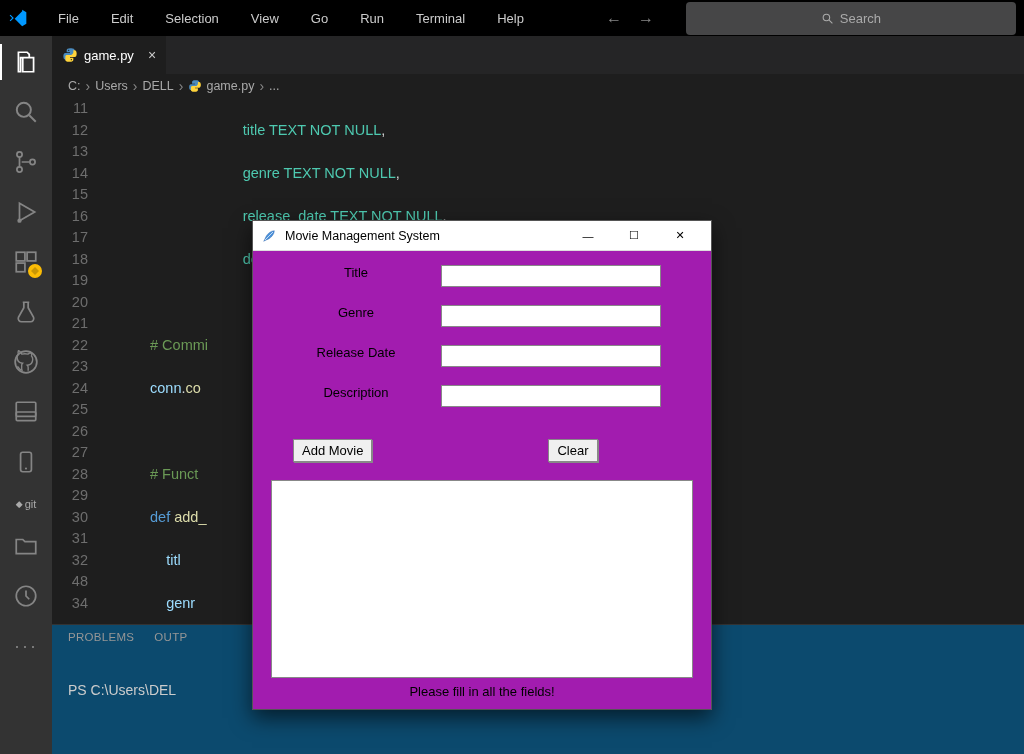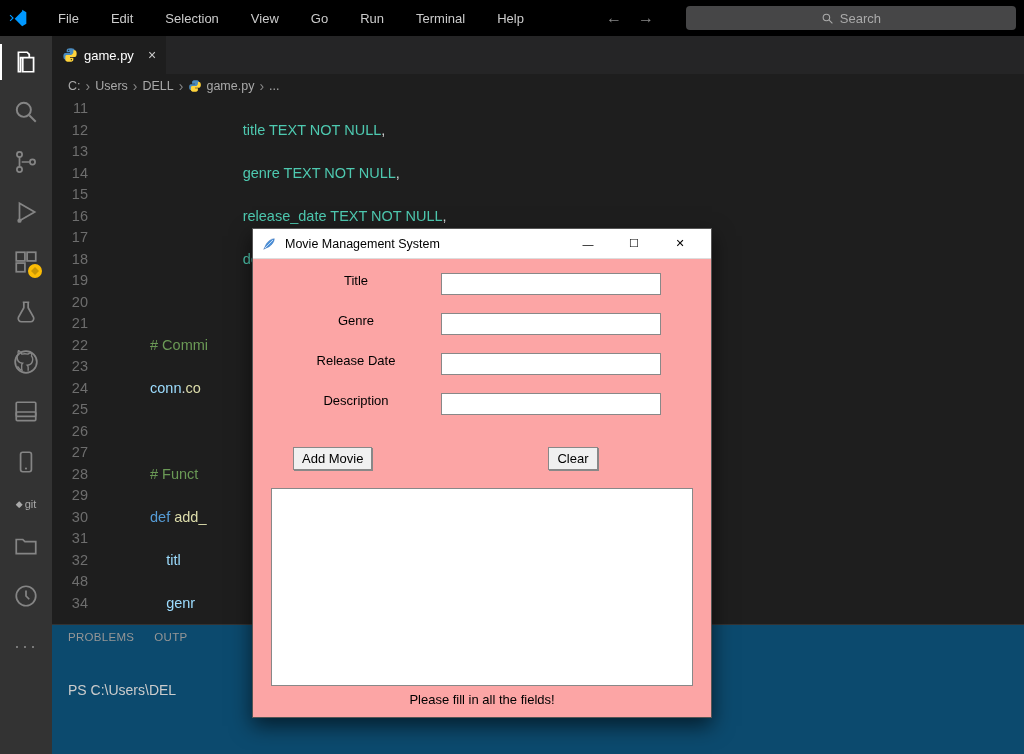--- a/index.html
+++ b/index.html
@@ -4,21 +4,21 @@
 <style>
   * { box-sizing: border-box; font-family: "Segoe UI", Arial, sans-serif; }
   html, body { margin: 0; padding: 0; width: 1024px; height: 754px; overflow: hidden; background: #1e1e1e; color: #ccc; }
   
   
   .titlebar { height: 36px; background: #000000; display: flex; align-items: center; padding: 0 8px; gap: 12px; }
   .titlebar .logo { width: 20px; height: 20px; display: flex; align-items: center; justify-content: center; margin-right: 8px; }
   .titlebar .menu-item { padding: 4px 10px; font-size: 13px; color: #cccccc; cursor: default; border-radius: 4px; }
   .titlebar .nav-arrows { margin-left: 60px; display: flex; gap: 16px; color: #888; }
   .titlebar .nav-arrows span { font-size: 16px; }
-  .titlebar .search-box { flex: 1; margin-left: 20px; height: 24px; background: #464647; border-radius: 4px; display: flex; align-items: center; justify-content: center; padding: 4px 10px; color: #aaa; font-size: 13px; gap: 6px; }
+  .titlebar .search-box { flex: 1; margin-left: 20px; height: 33px; background: #464647; border-radius: 4px; display: flex; align-items: center; justify-content: center; padding: 4px 10px; color: #aaa; font-size: 13px; gap: 6px; }
   
   
   .main { display: flex; height: calc(100% - 36px); }
   .activitybar { width: 52px; background: #333333; display: flex; flex-direction: column; align-items: center; padding-top: 12px; gap: 22px; color: #858585; }
   .activitybar .ab-icon { width: 28px; height: 28px; display: flex; align-items: center; justify-content: center; position: relative; }
   .activitybar .ab-icon.active::before { content:""; position:absolute; left:-12px; top:-4px; width:2px; height:36px; background:#fff; }
   .activitybar .ab-icon.active { color: #fff; }
   .activitybar .badge { position: absolute; right: -2px; bottom: -2px; width: 14px; height: 14px; border-radius: 50%; background: #fbbc05; display:flex; align-items:center; justify-content:center; }
   .activitybar .git-text { font-size: 11px; color: #aaa; display:flex; align-items:center; gap:2px; }
   
@@ -50,21 +50,21 @@
   .c-sql { color: #4ec9b0; }
   .c-punct { color: #d4d4d4; }
   .c-paren { color: #ffd700; }
   
   
   .panel { height: 130px; border-top: 1px solid #333; background: #0c4a6e; display:flex; flex-direction:column; }
   .panel-tabs { display: flex; gap: 20px; padding: 6px 16px; font-size: 11.5px; color: #969696; letter-spacing: 0.3px; }
   .panel-body { flex:1; padding: 4px 16px; font-family: Consolas, monospace; font-size: 14px; color: #ccc; margin-top: 29px; }
   
   
-  .tk-window { position: absolute; left: 200px; top: 192px; width: 460px; height: 490px; background: #fca5a5; border: 1px solid #555; box-shadow: 0 8px 20px rgba(0,0,0,0.6); display:flex; flex-direction:column; font-family: "Segoe UI", Arial, sans-serif; }
+  .tk-window { position: absolute; left: 200px; top: 184px; width: 460px; height: 490px; background: #a21caf; border: 1px solid #555; box-shadow: 0 8px 20px rgba(0,0,0,0.6); display:flex; flex-direction:column; font-family: "Segoe UI", Arial, sans-serif; }
   .tk-titlebar { height: 30px; background: #fff; display:flex; align-items:center; padding: 0 8px; border-bottom: 1px solid #ddd; }
   .tk-titlebar .tk-icon { width:16px; height:16px; margin-right:8px; }
   .tk-titlebar .tk-title { flex:1; font-size:12.5px; color:#000; }
   .tk-titlebar .tk-controls { display:flex; gap:0; }
   .tk-titlebar .tk-ctrl { width:46px; height:30px; display:flex; align-items:center; justify-content:center; color:#000; font-size:11px; }
   .tk-body { flex:1; padding: 14px 18px 8px 18px; display:flex; flex-direction:column; }
   .tk-row { display:flex; align-items:flex-start; height:40px; }
   .tk-row .lbl { width: 170px; text-align:center; font-size:13px; color:#000; }
   .tk-row .inp { flex:1; }
   .tk-row input { width: 220px; height:22px; border:1px solid #888; background:#fff; font-size:13px; padding:0 2px; }

